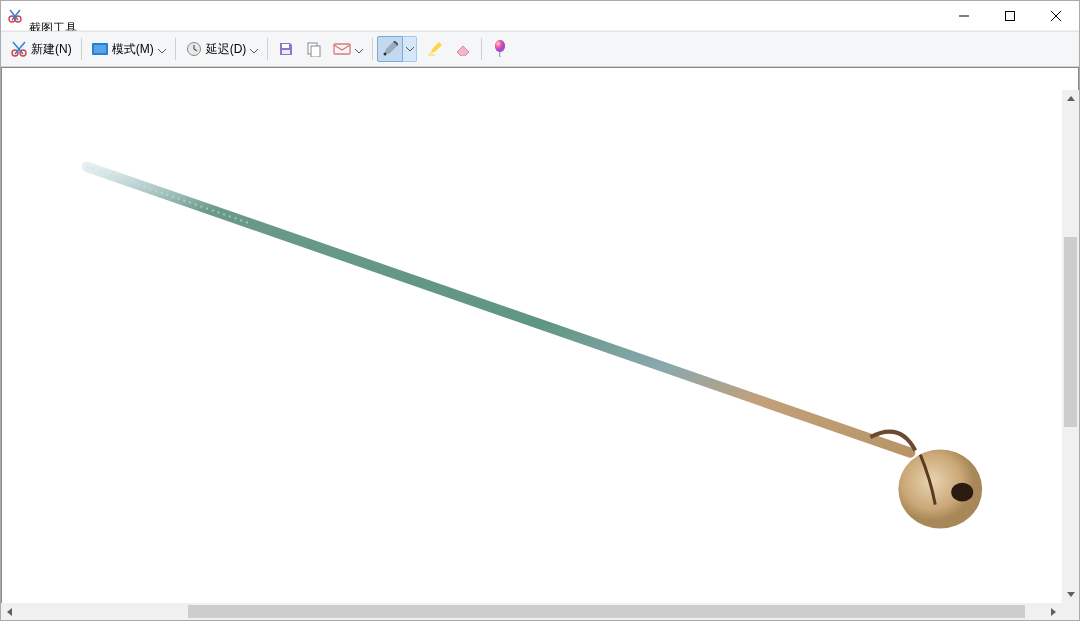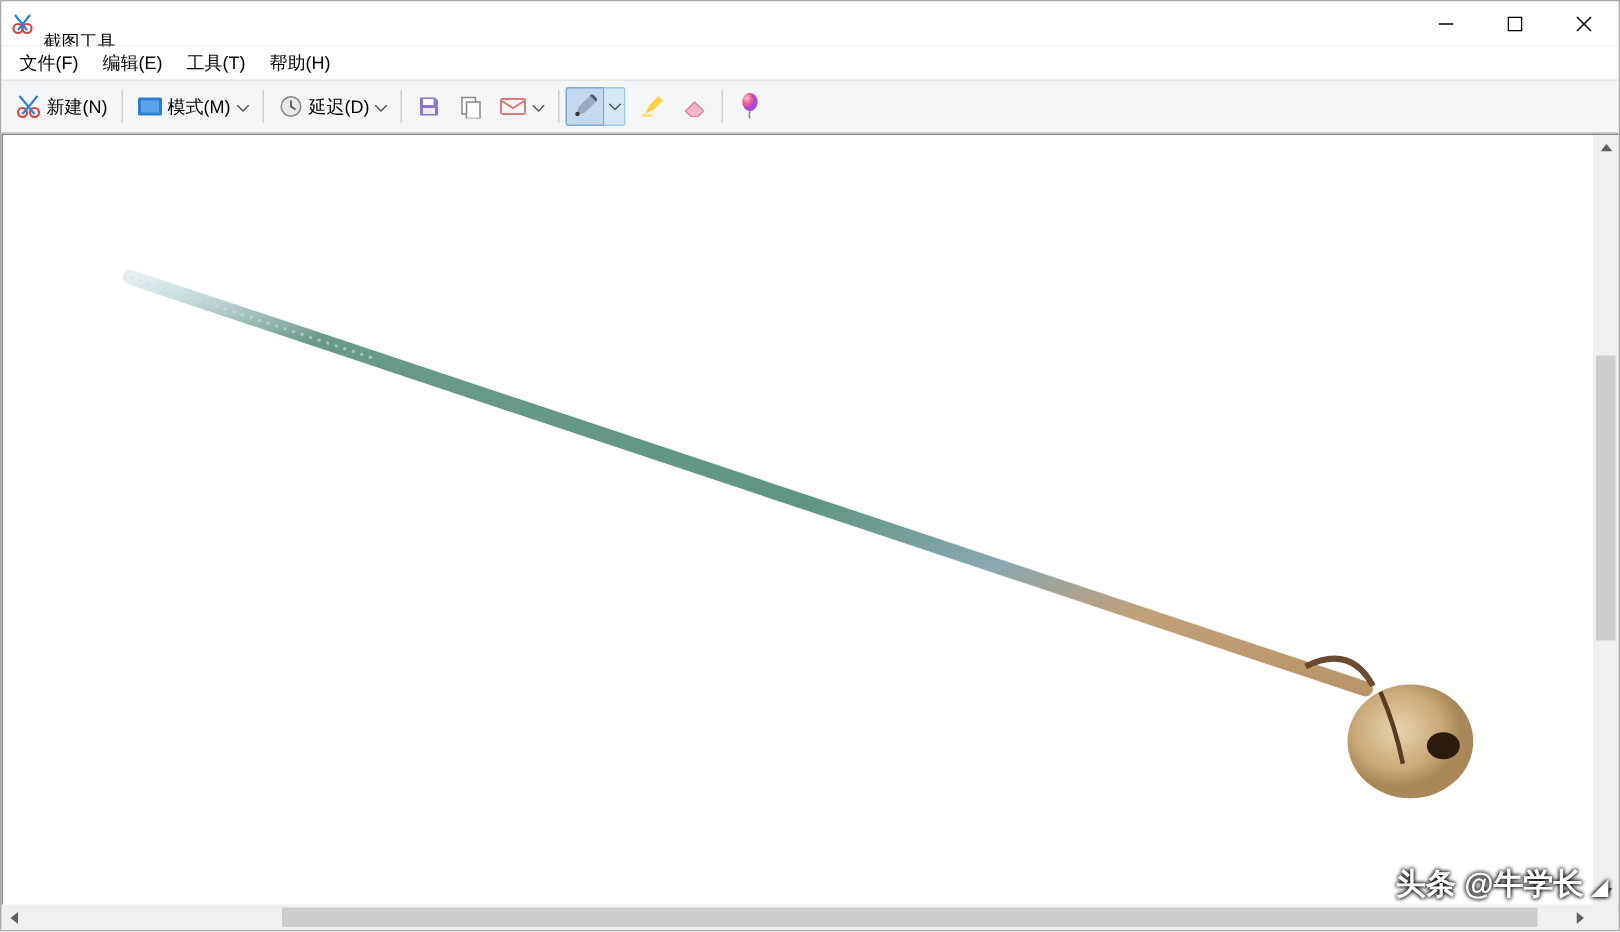--- a/index.html
+++ b/index.html
@@ -76,26 +76,20 @@
           <rect x="0.5" y="0.5" width="9" height="9" fill="none" stroke="#000" stroke-width="1"></rect>
         </svg>
     </div>
     <div class="winbtn close">
       <svg width="10" height="10">
           <path d="M0 0 L10 10 M10 0 L0 10" stroke="#000" stroke-width="1"></path>
         </svg>
     </div>
   </div>
 
-  <div class="menubar">
-    <div class="menuitem">文件(F)</div>
-    <div class="menuitem">编辑(E)</div>
-    <div class="menuitem">工具(T)</div>
-    <div class="menuitem">帮助(H)</div>
-  </div>
 
   <div class="toolbar">
     <div class="tool-btn">
       <span class="icon-slot">
         <svg width="18" height="18" viewBox="0 0 18 18">
           <circle cx="5" cy="13" r="3" fill="none" stroke="#d94040" stroke-width="1.4"></circle>
           <circle cx="13" cy="13" r="3" fill="none" stroke="#d94040" stroke-width="1.4"></circle>
           <path d="M3 2 L13 14 M15 2 L5 14" stroke="#2a7fd4" stroke-width="1.4"></path>
         </svg>
       </span>
@@ -267,19 +261,14 @@
       <div class="thumb"></div>
     </div>
     <div class="arrow">
         <svg width="5" height="8">
           <path d="M0 0 L5 4 L0 8 Z" fill="#606060"></path>
         </svg>
       </div>
   </div>
   <div class="scroll-corner"></div>
 
-  <div class="watermark">
-    <span>头条</span>
-    <span>@牛学长</span>
-    <span class="sub">◢</span>
-  </div>
 
 </div>
 
 </body></html>

